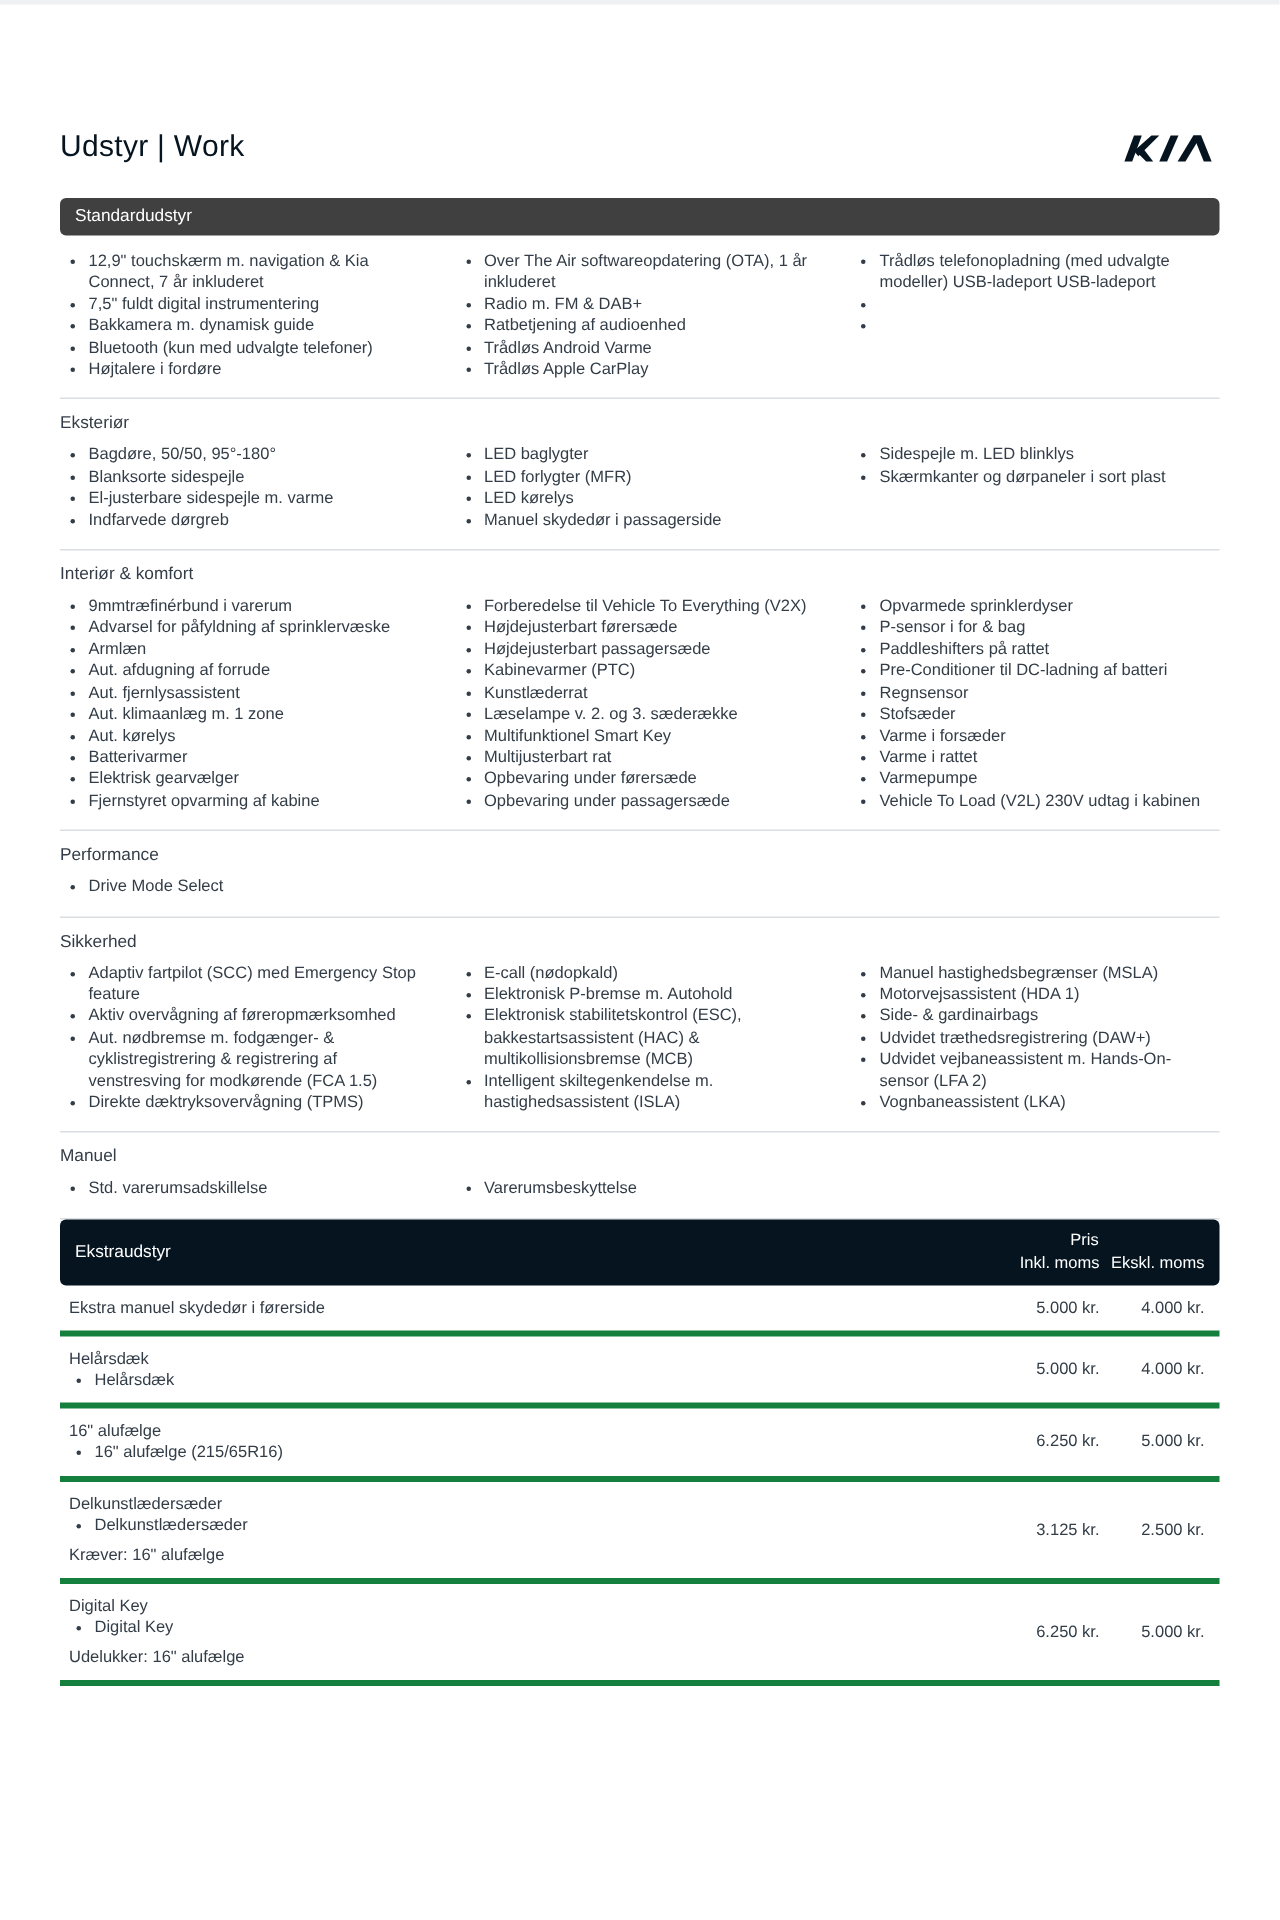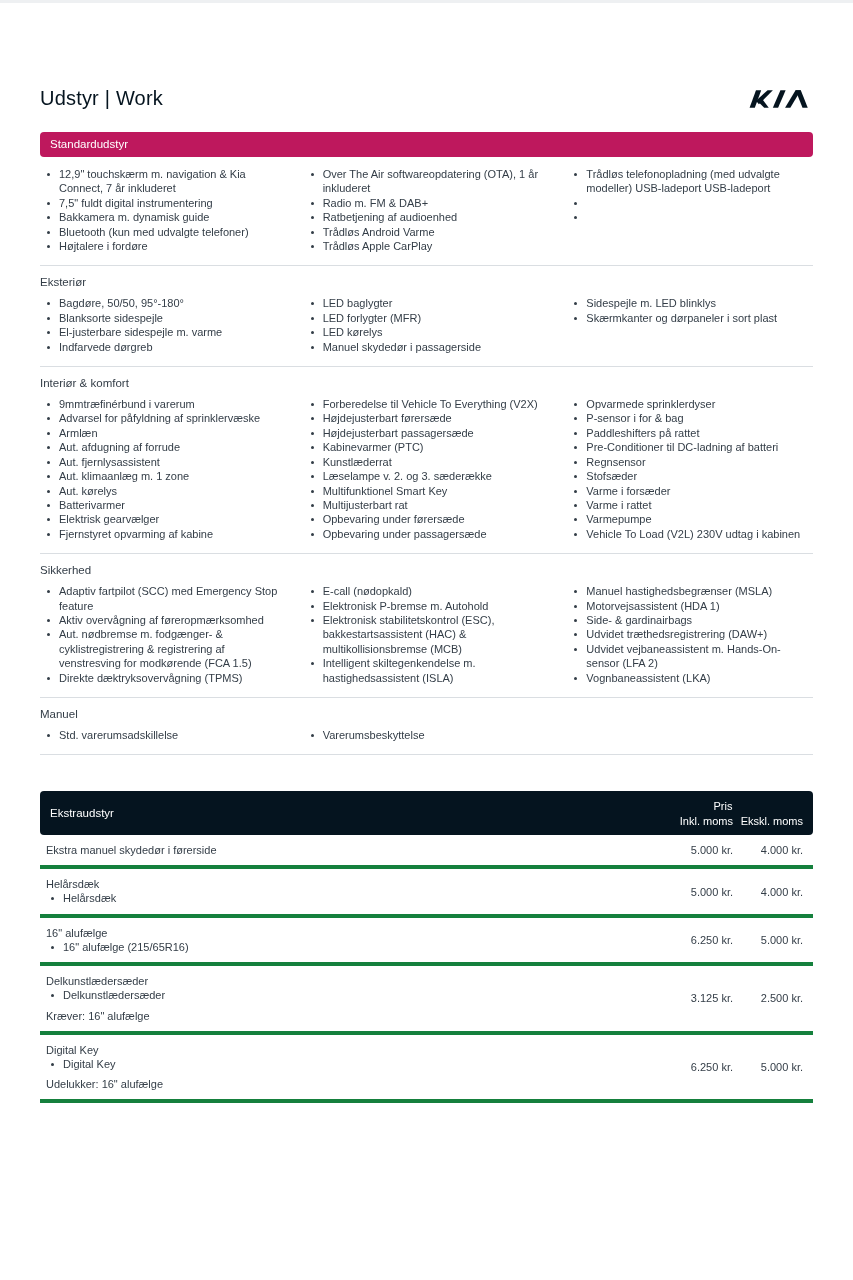--- a/index.html
+++ b/index.html
@@ -5,32 +5,32 @@
   html,body{margin:0;padding:0;}
   body{
     width:853px;height:1280px;background:#ffffff;overflow:hidden;box-sizing:border-box;
     font-family:"Liberation Sans",sans-serif;border-top:3px solid #eef0f2;position:relative;
   }
   .content{padding:12px 40px;}
   .header{display:flex;justify-content:space-between;align-items:center;padding-top:72px;}
   .page-title{font-size:20px;color:#05141f;font-weight:500;letter-spacing:.2px;}
   .kia-logo svg{display:block;width:64px;height:20px;}
   .std-bar{
-    margin-top:22px;background:#be185d;color:#fff;border-radius:4px;
+    margin-top:22px;background:#404040;color:#fff;border-radius:4px;
     font-size:11.5px;padding:6px 10px;line-height:13px;
   }
   .spec-section{border-bottom:1px solid #dadee2;padding:10px 0 12px;}
   .section-title{font-size:11.5px;color:#333d47;font-weight:400;margin:0 0 8px;}
   .cols{display:grid;grid-template-columns:repeat(3,1fr);column-gap:18px;}
   ul.bullet-list{margin:0;padding:0;list-style:none;}
   li.bullet-item{display:flex;font-size:11px;line-height:14.4px;color:#333d47;min-height:14.4px;}
   .dot{flex:0 0 auto;width:3px;height:3px;border-radius:50%;background:#333d47;margin:6px 9px 0 7px;}
   .item-text{flex:1 1 auto;}
   
-  .extras{margin-top:36px;}
+  .extras{}
   .extras-bar{
     background:#05141f;color:#fff;border-radius:4px;min-height:44px;box-sizing:border-box;
     display:grid;grid-template-columns:1fr 90px 70px;align-items:center;padding:5px 10px;
   }
   .extras-label{font-size:11.5px;}
   .price-head{grid-column:2/4;display:grid;grid-template-columns:90px 70px;row-gap:3px;}
   .pris{grid-column:1/3;text-align:center;font-size:11px;line-height:12px;}
   .head-col{font-size:11px;text-align:right;line-height:12px;}
   .extra-row{
     display:grid;grid-template-columns:1fr 90px 70px;align-items:center;
@@ -304,20 +304,33 @@
     <span class="item-text">Varmepumpe</span>
   </li>
             <li class="bullet-item">
     <span class="dot"></span>
     <span class="item-text">Vehicle To Load (V2L) 230V udtag i kabinen</span>
   </li>
           </ul>
         </div>
   </section>
       <section class="spec-section">
+    <h3 class="section-title">Performance</h3>
+    <div class="cols">
+          <ul class="bullet-list">
+            <li class="bullet-item">
+    <span class="dot"></span>
+    <span class="item-text">Drive Mode Select</span>
+  </li>
+          </ul>
+          <ul class="bullet-list"></ul>
+          <ul class="bullet-list"></ul>
+        </div>
+  </section>
+      <section class="spec-section">
     <h3 class="section-title">Sikkerhed</h3>
     <div class="cols">
           <ul class="bullet-list">
             <li class="bullet-item">
     <span class="dot"></span>
     <span class="item-text">Adaptiv fartpilot (SCC) med Emergency Stop feature</span>
   </li>
             <li class="bullet-item">
     <span class="dot"></span>
     <span class="item-text">Aktiv overvågning af føreropmærksomhed</span>

